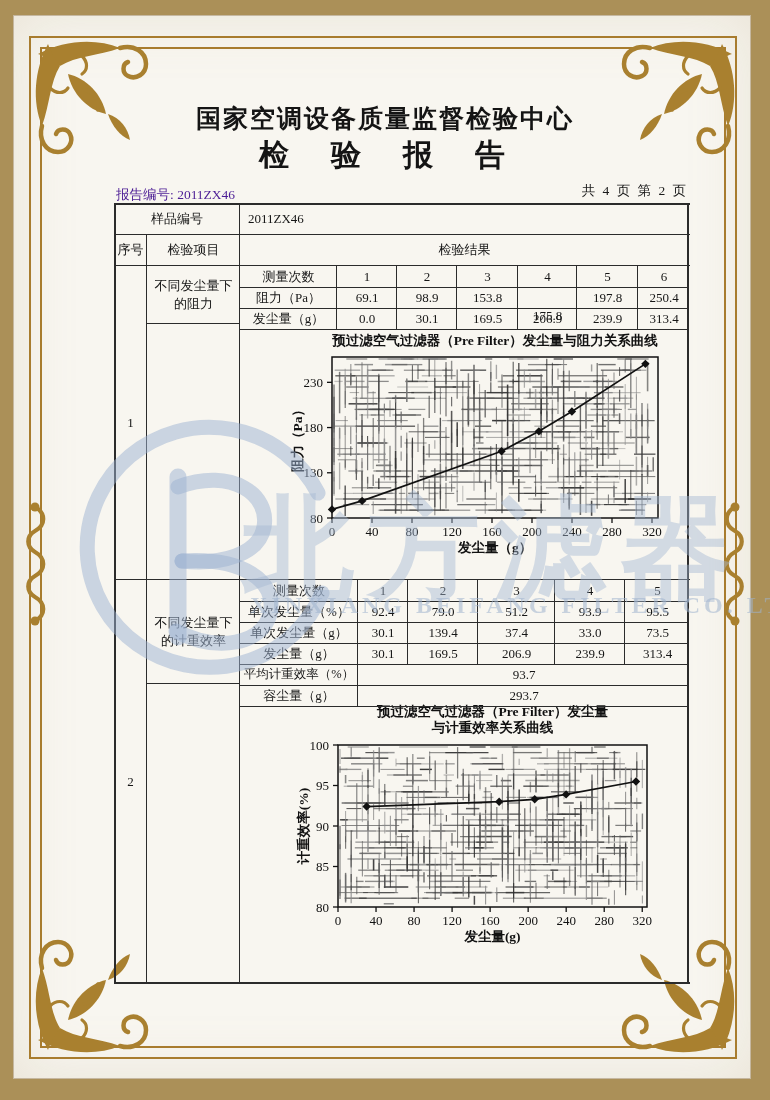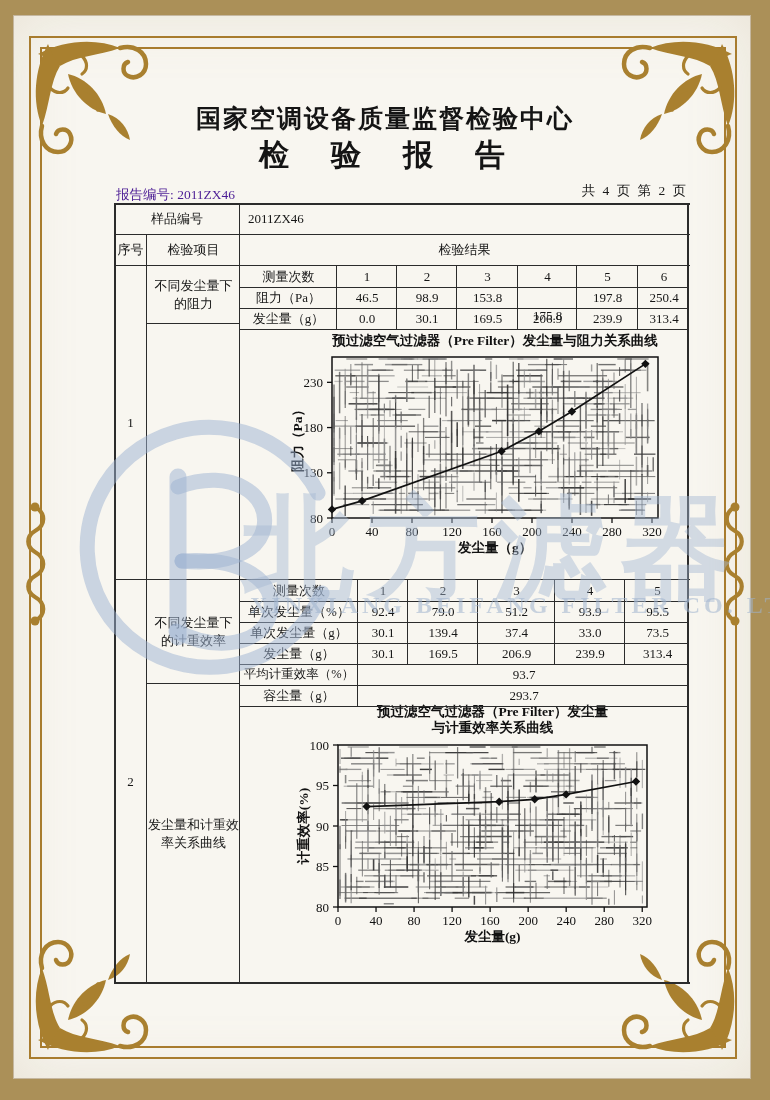--- a/index.html
+++ b/index.html
@@ -70,33 +70,31 @@
   <div class="cell" style="left:114px;top:234px;width:33px;height:31px">序号</div>
   <div class="cell" style="left:147px;top:234px;width:93px;height:31px">检验项目</div>
   <div class="cell" style="left:240px;top:234px;width:449px;height:31px">检验结果</div>
 
   <div class="cell" style="left:114px;top:265px;width:33px;height:315px">1</div>
   <div class="cell pre" style="left:147px;top:265px;width:93px;height:59px">不同发尘量下
 的阻力</div>
   <div class="cell" style="left:114px;top:580px;width:33px;height:403px">2</div>
   <div class="cell pre" style="left:147px;top:580px;width:93px;height:104px">不同发尘量下
 的计重效率</div>
-  <div class="cell pre" style="left:147px;top:684px;width:93px;height:299px">发尘量和计重效
-率关系曲线</div>
 
   <div class="cell" style="left:240px;top:266px;width:97px;height:21px">测量次数</div>
   <div class="cell" style="left:337px;top:266px;width:60px;height:21px">1</div>
   <div class="cell" style="left:397px;top:266px;width:60px;height:21px">2</div>
   <div class="cell" style="left:457px;top:266px;width:61px;height:21px">3</div>
   <div class="cell" style="left:518px;top:266px;width:59px;height:21px">4</div>
   <div class="cell" style="left:577px;top:266px;width:61px;height:21px">5</div>
   <div class="cell" style="left:638px;top:266px;width:52px;height:21px">6</div>
 
   <div class="cell" style="left:240px;top:287px;width:97px;height:21px">阻力（Pa）</div>
-  <div class="cell" style="left:337px;top:287px;width:60px;height:21px">46.5</div>
+  <div class="cell" style="left:337px;top:287px;width:60px;height:21px">69.1</div>
   <div class="cell" style="left:397px;top:287px;width:60px;height:21px">98.9</div>
   <div class="cell" style="left:457px;top:287px;width:61px;height:21px">153.8</div>
   <div class="cell" style="left:518px;top:305px;width:59px;height:21px">175.8</div>
   <div class="cell" style="left:577px;top:287px;width:61px;height:21px">197.8</div>
   <div class="cell" style="left:638px;top:287px;width:52px;height:21px">250.4</div>
 
   <div class="cell" style="left:240px;top:308px;width:97px;height:21px">发尘量（g）</div>
   <div class="cell" style="left:337px;top:308px;width:60px;height:21px">0.0</div>
   <div class="cell" style="left:397px;top:308px;width:60px;height:21px">30.1</div>
   <div class="cell" style="left:457px;top:308px;width:61px;height:21px">169.5</div>

